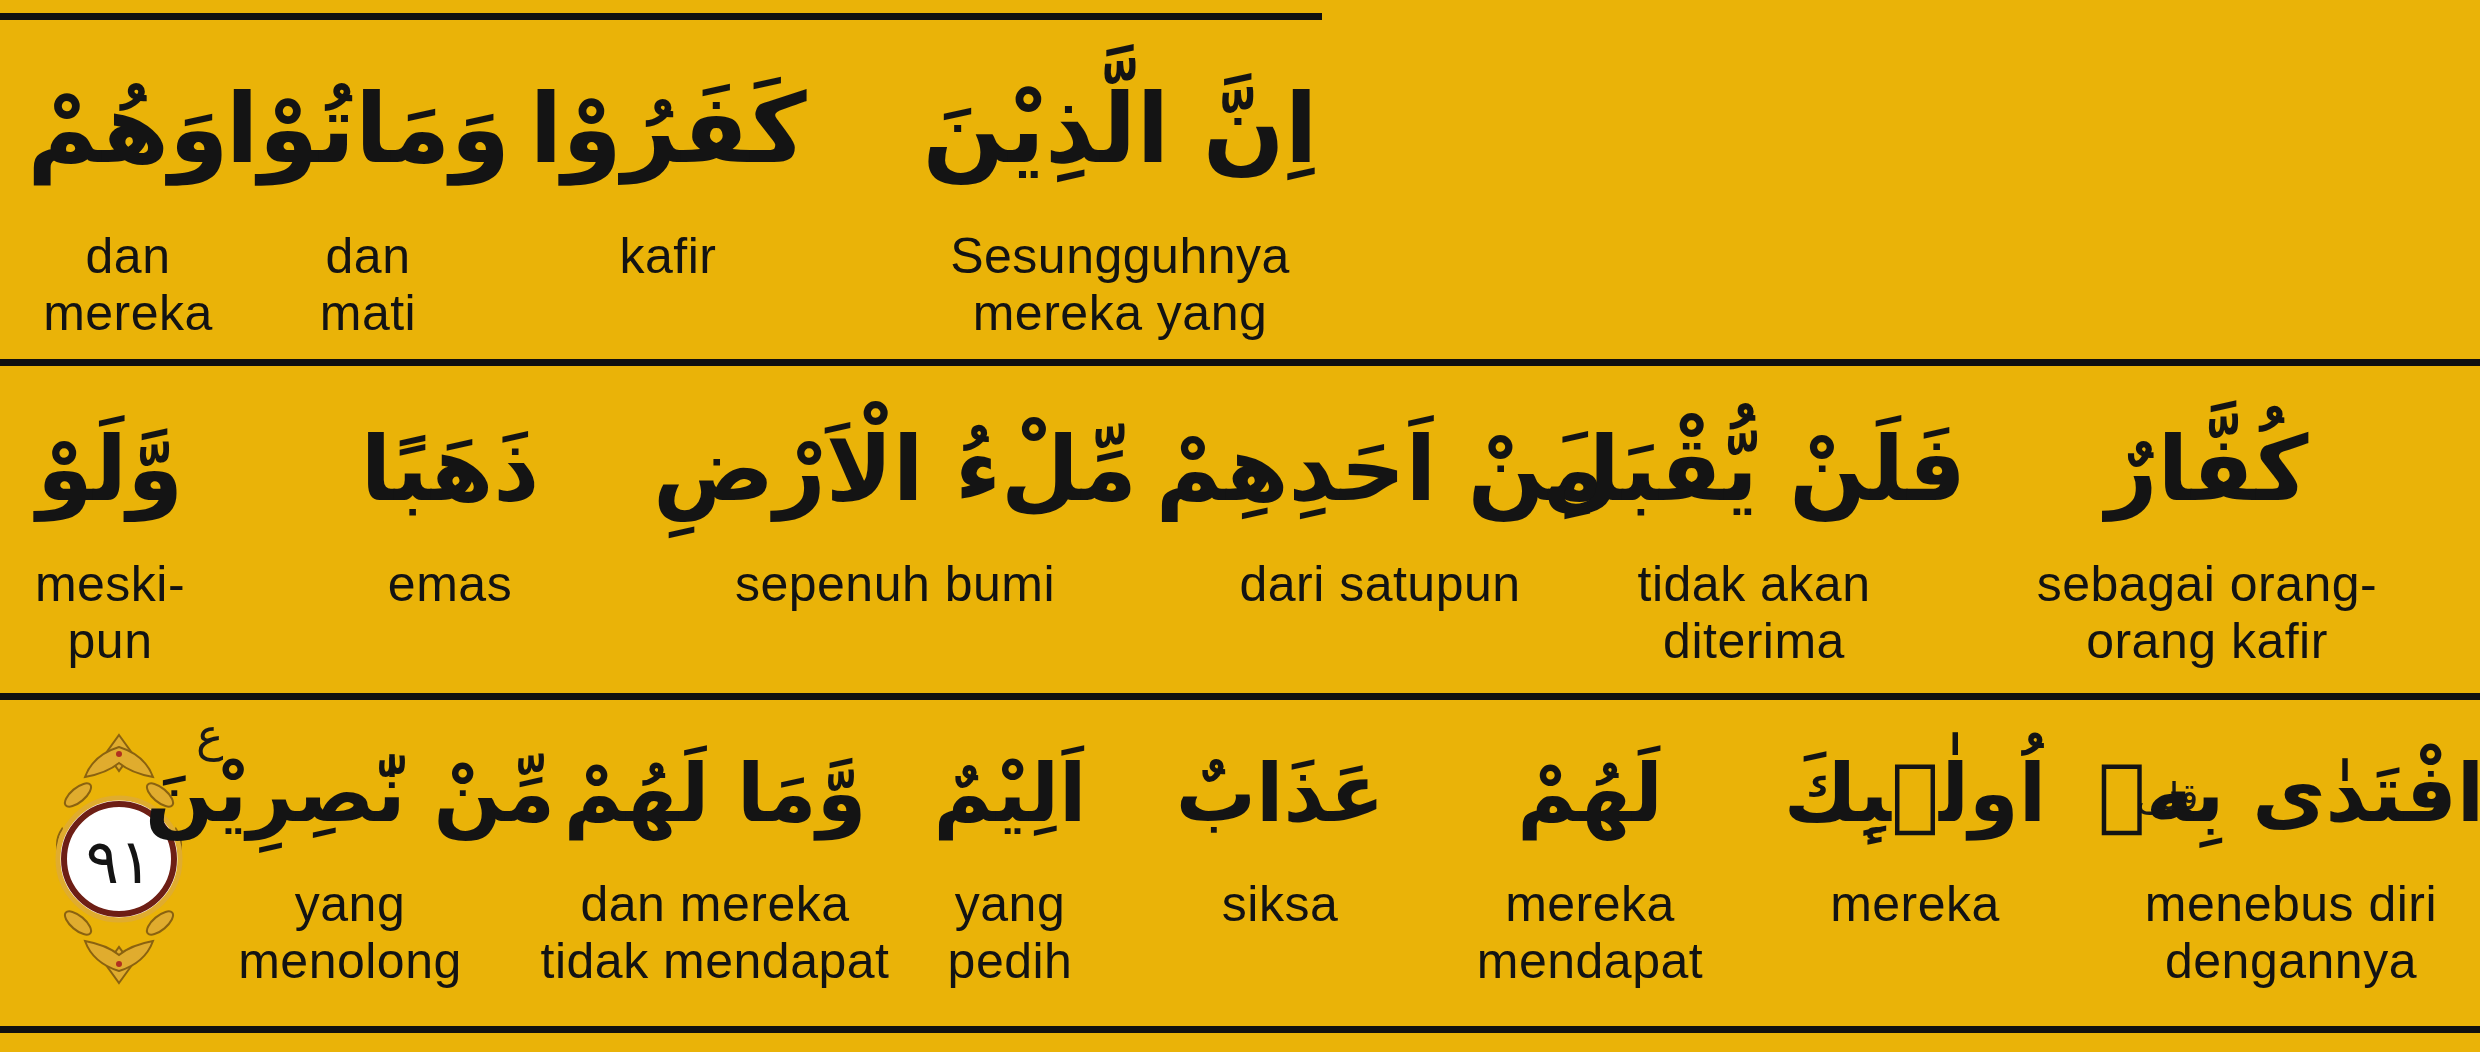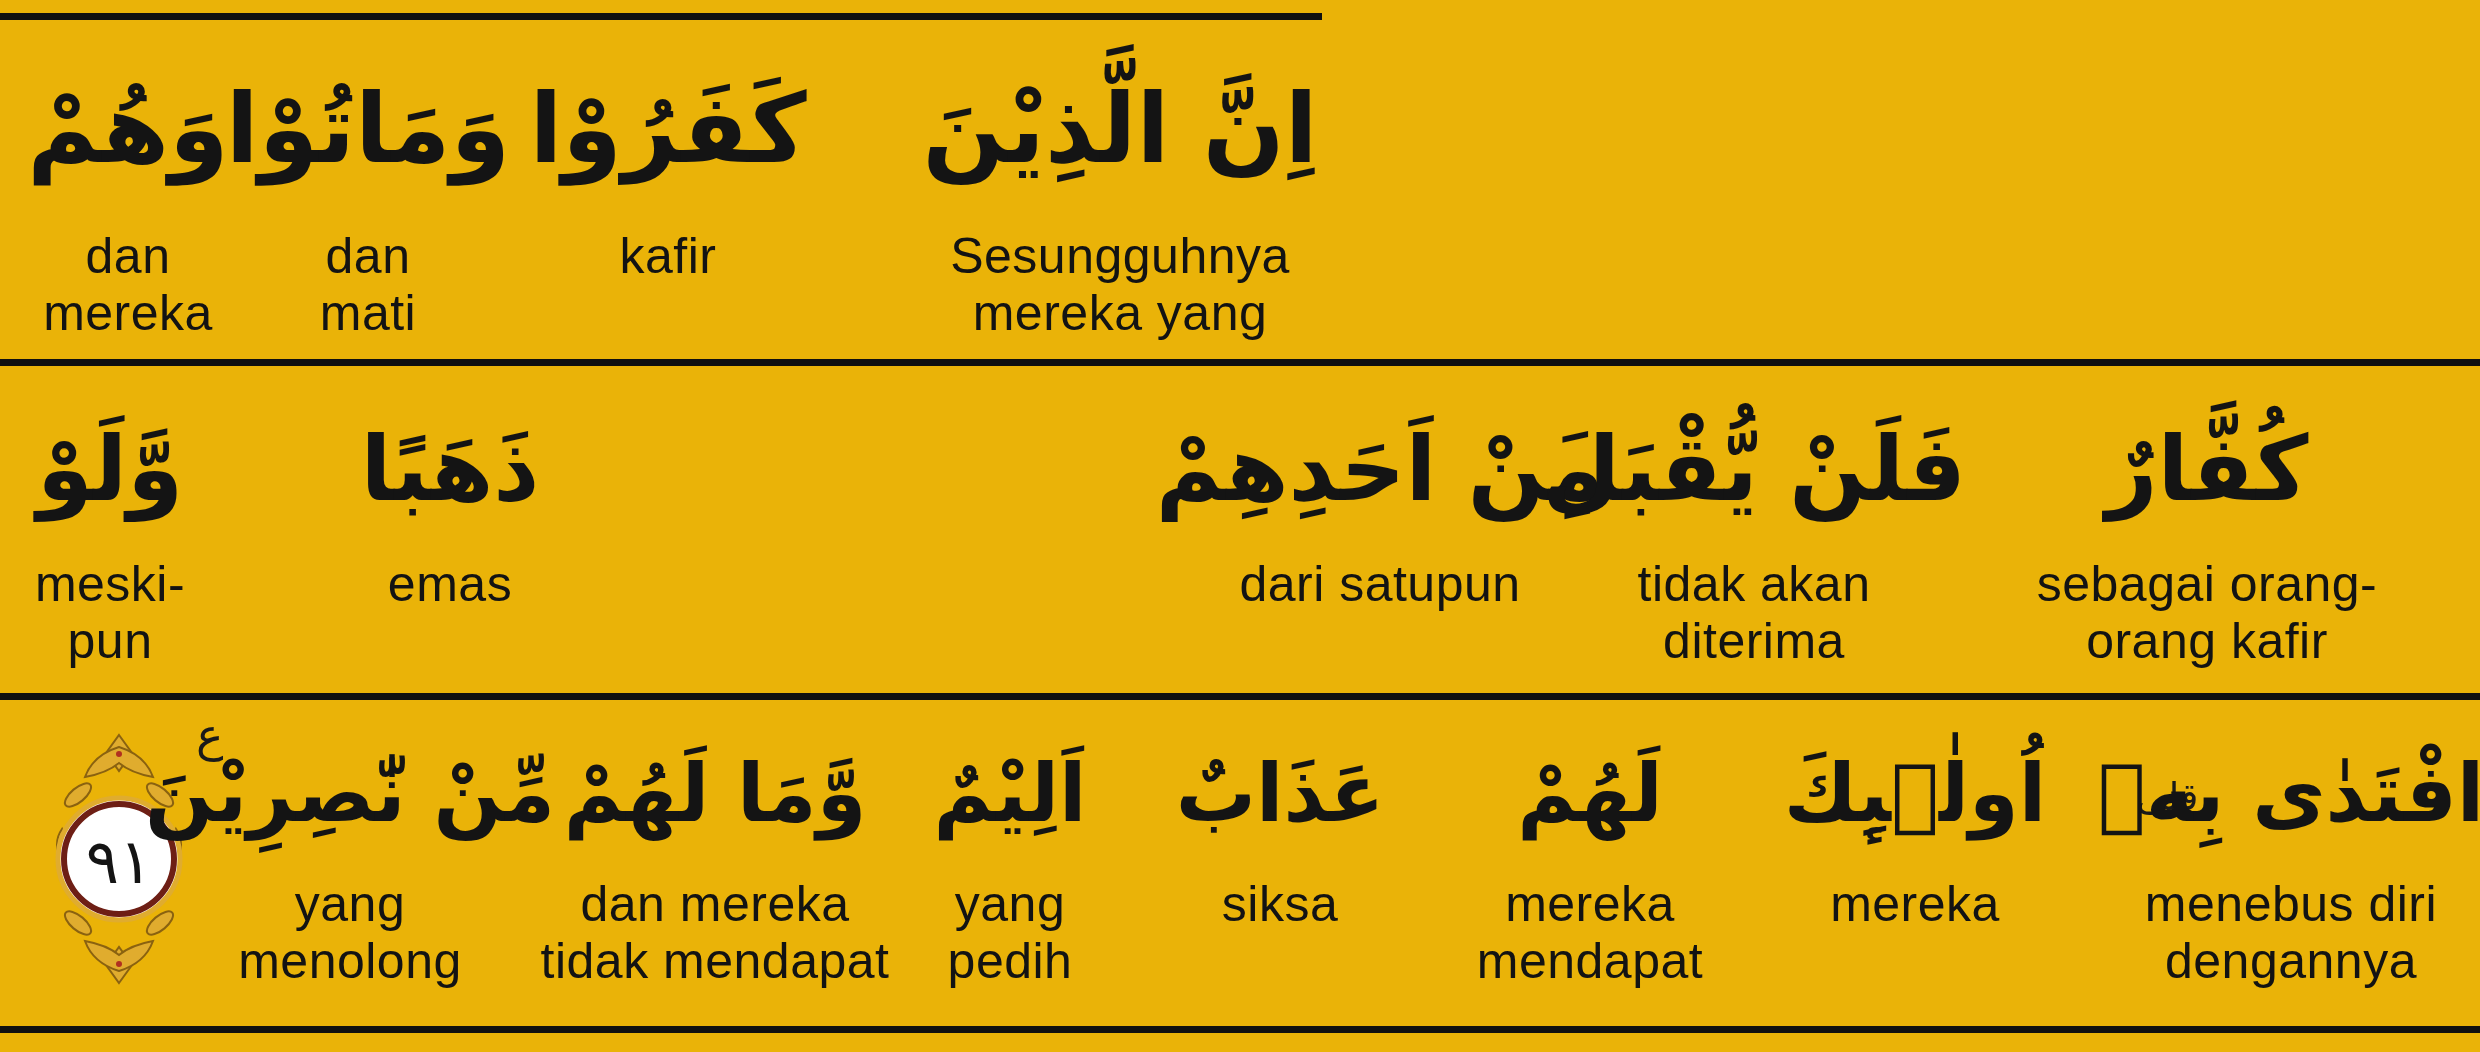--- a/index.html
+++ b/index.html
@@ -90,20 +90,24 @@
 
   <div class="cell r2" style="left:10px;width:200px;">
     <div class="ar">وَّلَوْ</div>
     <div class="tr">meski-
 pun</div>
   </div>
   <div class="cell r2" style="left:330px;width:240px;">
     <div class="ar">ذَهَبًا</div>
     <div class="tr">emas</div>
   </div>
+  <div class="cell r2" style="left:675px;width:440px;">
+    <div class="ar">مِّلْءُ الْاَرْضِ</div>
+    <div class="tr">sepenuh bumi</div>
+  </div>
   <div class="cell r2" style="left:1180px;width:400px;">
     <div class="ar">مِنْ اَحَدِهِمْ</div>
     <div class="tr">dari satupun</div>
   </div>
   <div class="cell r2" style="left:1544px;width:420px;">
     <div class="ar">فَلَنْ يُّقْبَلَ</div>
     <div class="tr">tidak akan
 diterima</div>
   </div>
   <div class="cell r2" style="left:1997px;width:420px;">

